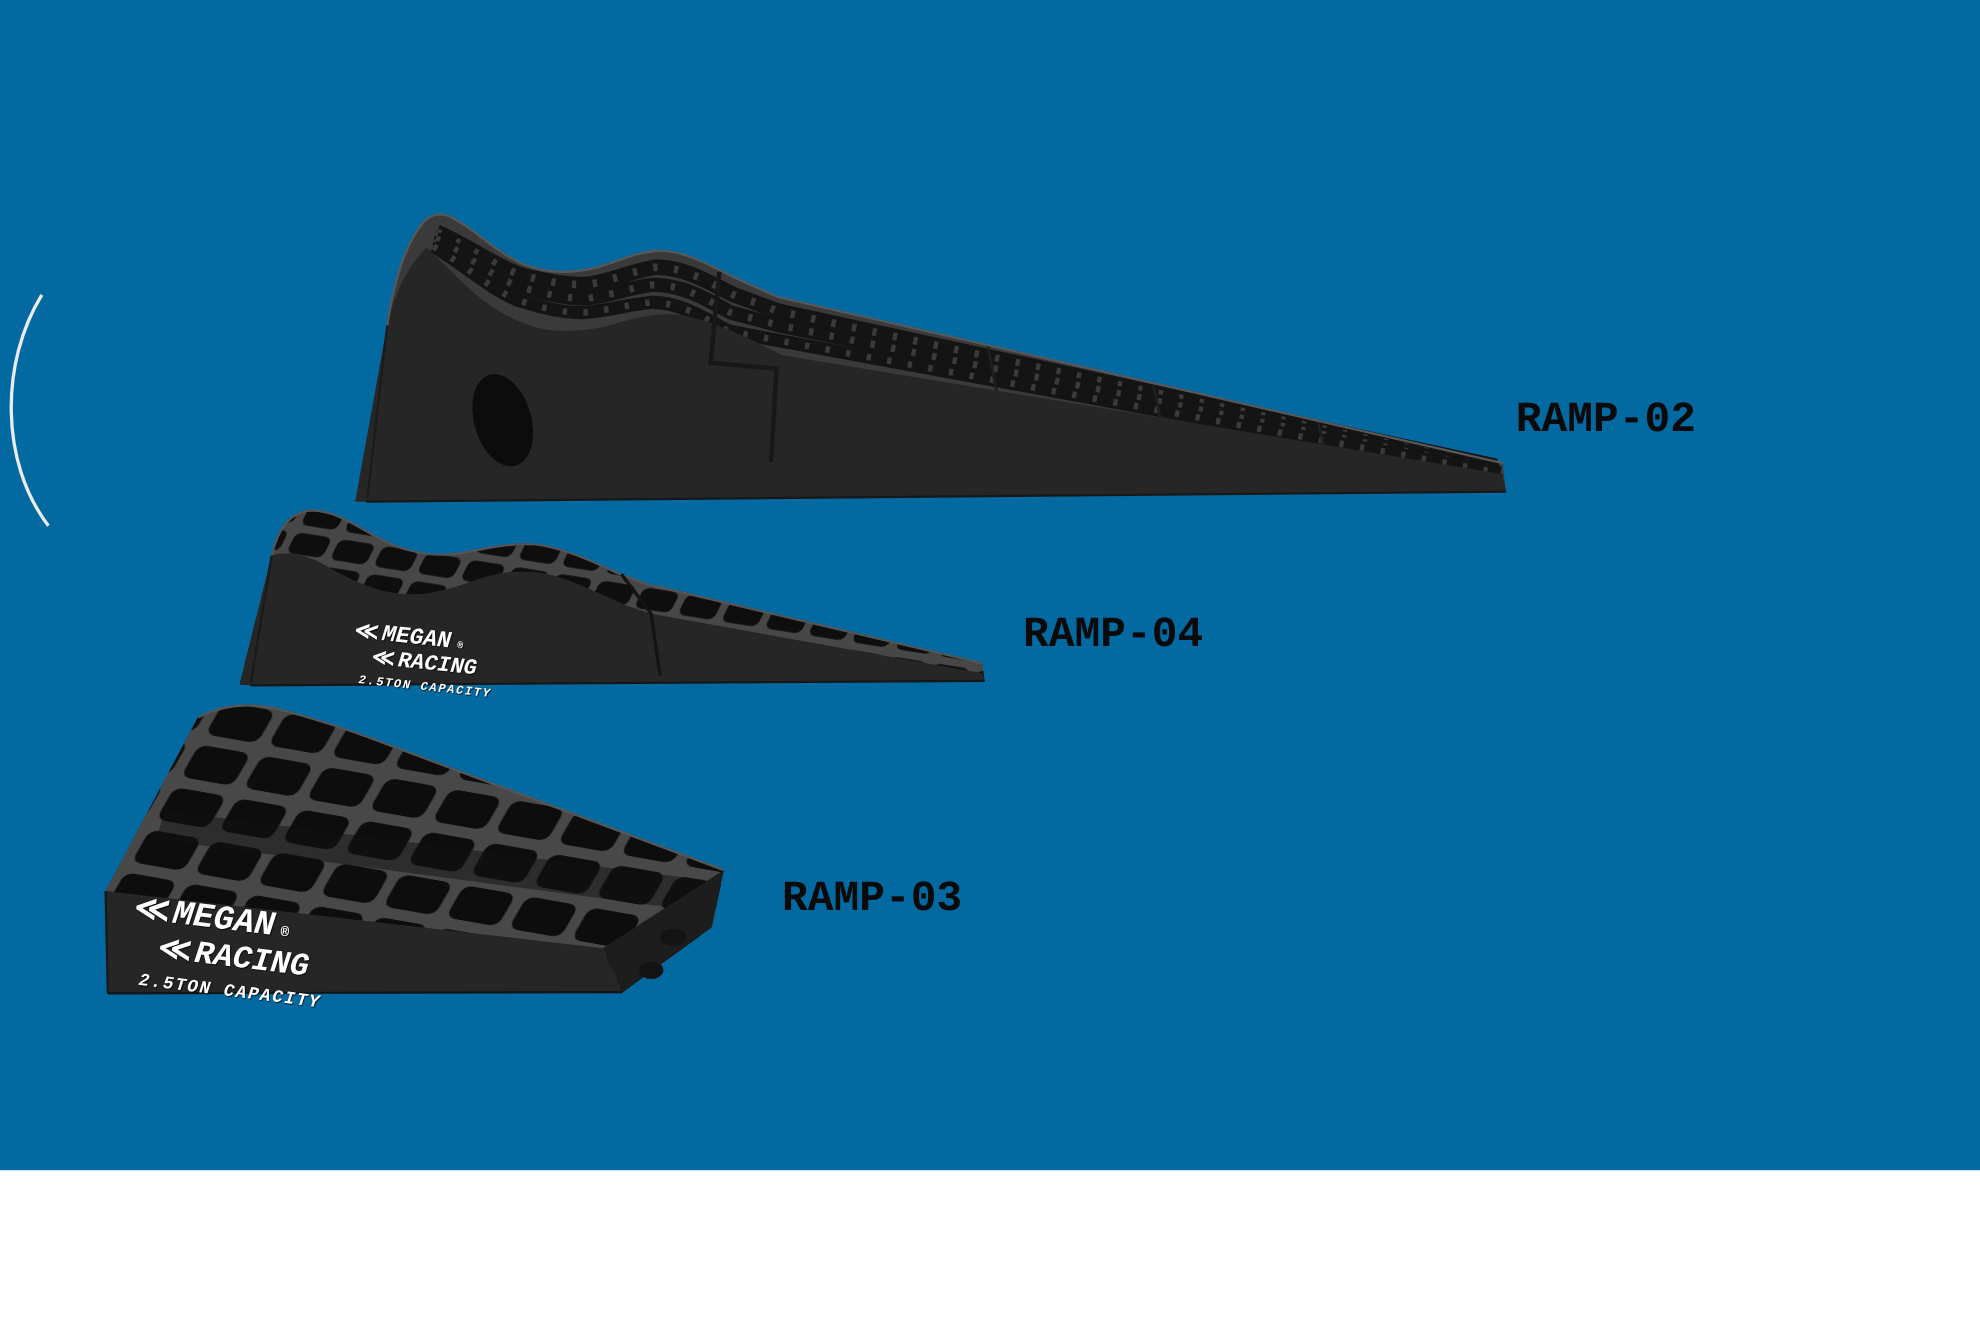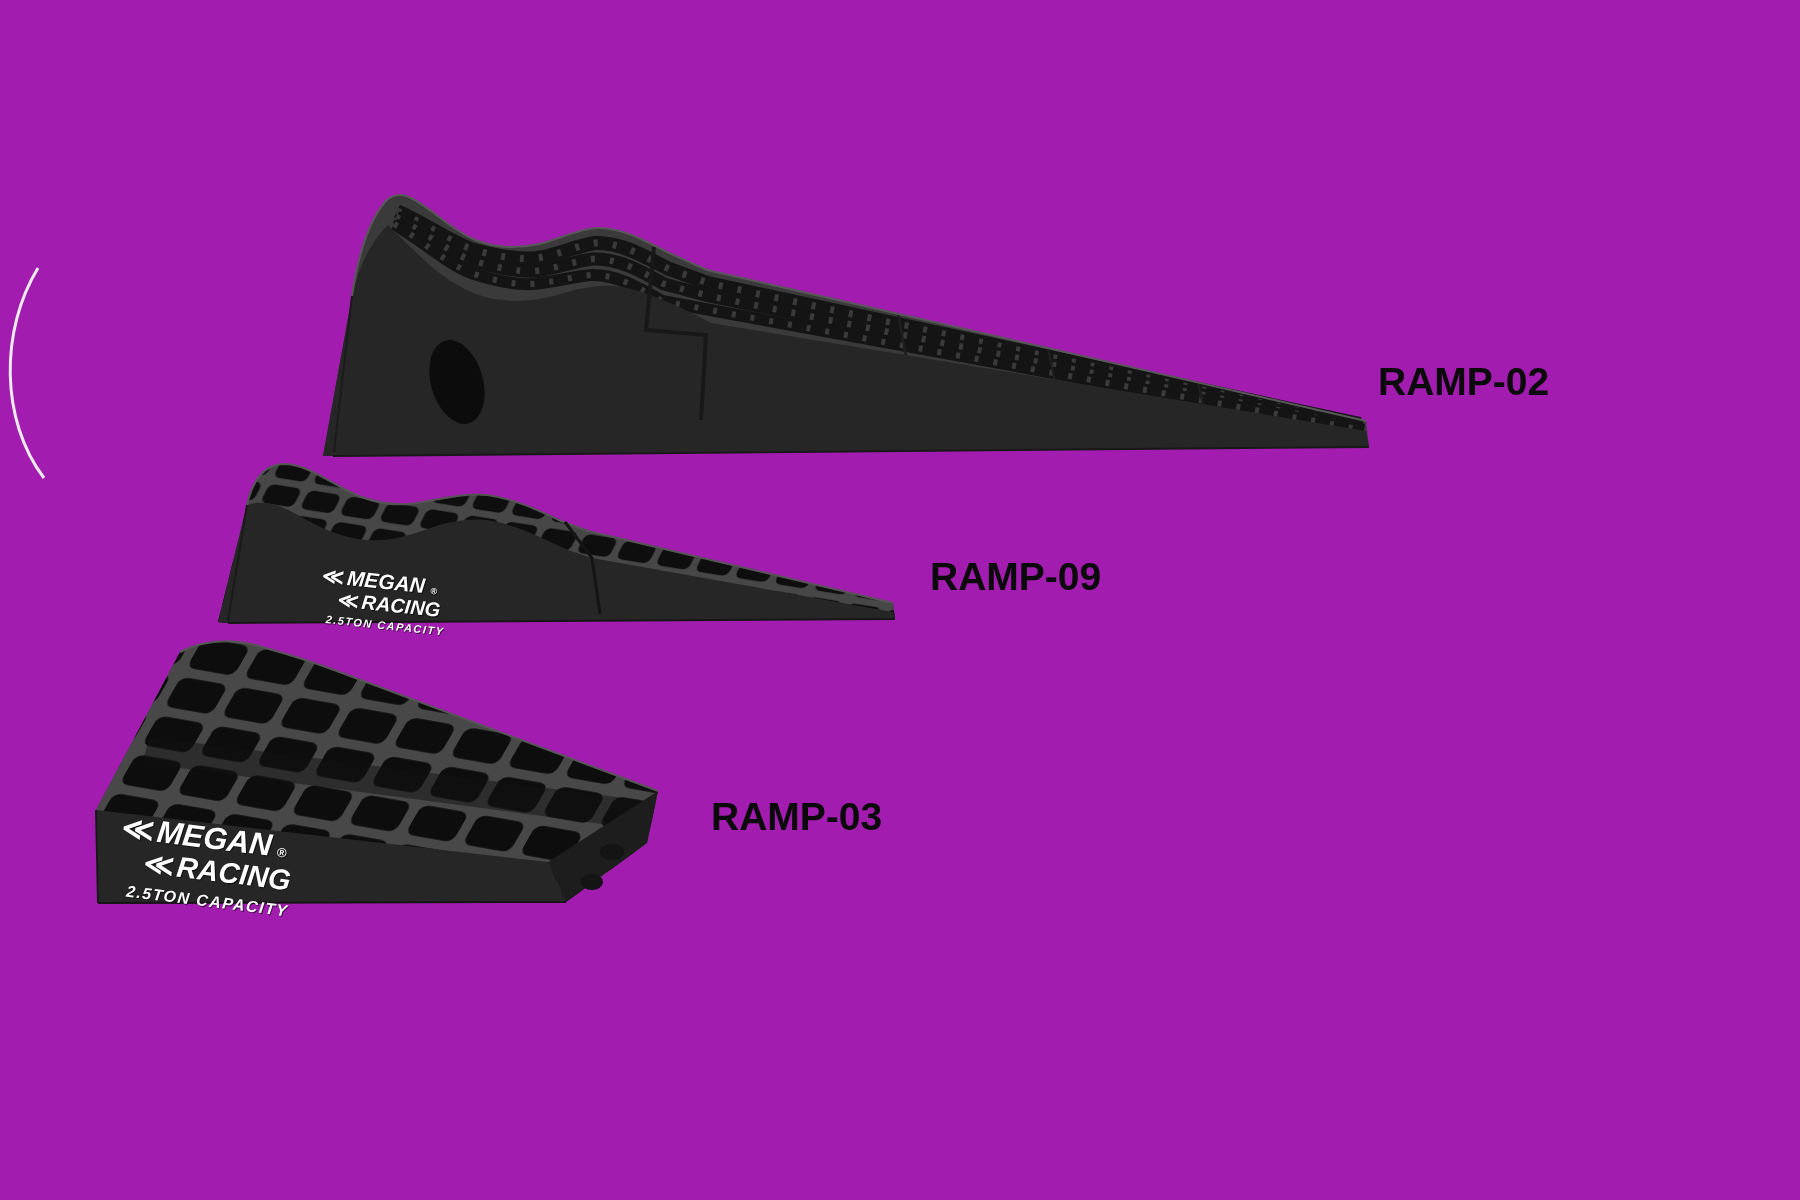--- a/index.html
+++ b/index.html
@@ -1,21 +1,21 @@
 <!DOCTYPE html>
 <html><head>
 <meta charset="utf-8">
 <style>
   html,body{margin:0;padding:0;background:#ffffff;}
   .stage{
     position:relative;
-    width:1800px;height:1200px;
-    background:#a21caf;
+    width:1800px;height:1064px;
+    background:#0369a1;
     overflow:hidden;
-    font-family:Liberation Sans, sans-serif;
+    font-family:Liberation Mono, monospace;
   }
   .svg-layer{position:absolute;left:0;top:0;width:1800px;height:1200px;}
   .product-label{
     position:absolute;
     font-weight:700;
     font-size:39px;
     color:#0a0a0a;
     letter-spacing:0px;
     white-space:nowrap;
   }
@@ -131,21 +131,21 @@
       <path fill="none" stroke="#565656" stroke-width="2" d="M 180 652 C 204 640 232 638 262 647 C 294 656 318 664 334 670 L 658 791"></path>
       <line x1="96" y1="810" x2="98" y2="903" stroke="#181818" stroke-width="2"></line>
       <line x1="98" y1="903" x2="566" y2="902" stroke="#141414" stroke-width="2"></line>
 
       <ellipse cx="612" cy="852" rx="12" ry="8" fill="#141414"></ellipse>
       <ellipse cx="592" cy="882" rx="11" ry="8" fill="#141414"></ellipse>
     </g>
   </svg>
 
   <div class="product-label" id="label-ramp02">RAMP-02</div>
-  <div class="product-label" id="label-ramp01">RAMP-09</div>
+  <div class="product-label" id="label-ramp01">RAMP-04</div>
   <div class="product-label" id="label-ramp03">RAMP-03</div>
 
   <div class="brand brand-01">
     <div class="row row1">
       <span class="chev">≪</span>
       <span>MEGAN</span>
       <span class="reg">®</span>
     </div>
     <div class="row row2">
       <span class="chev">≪</span>

